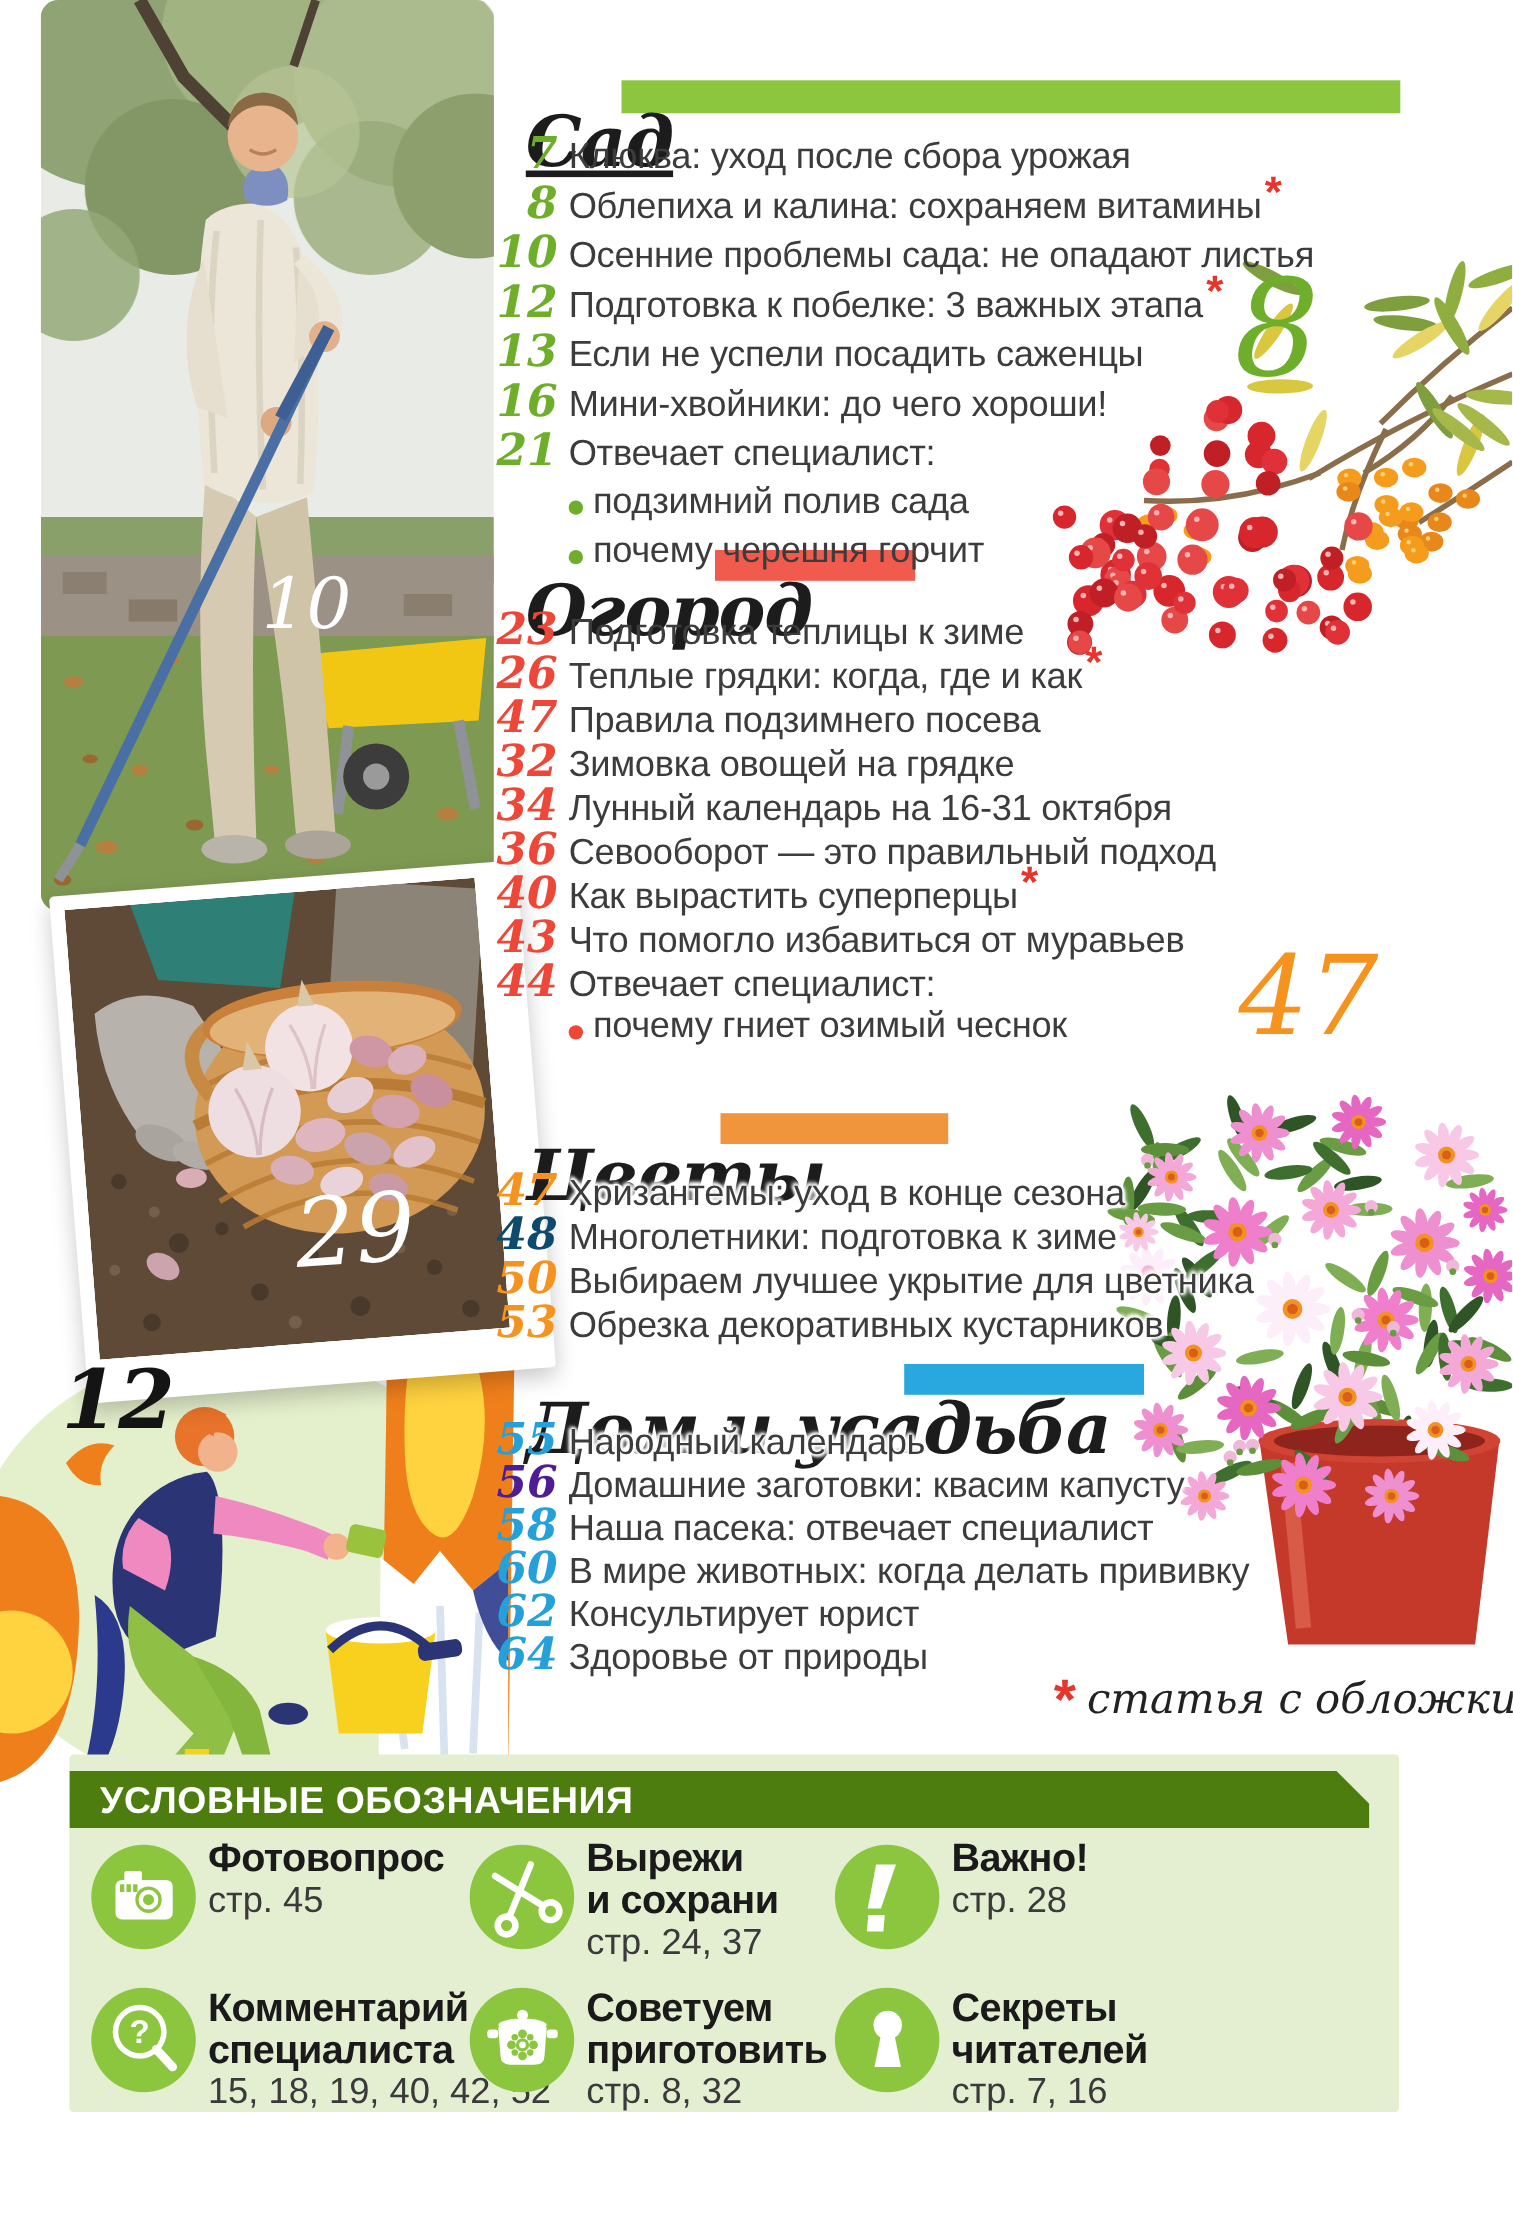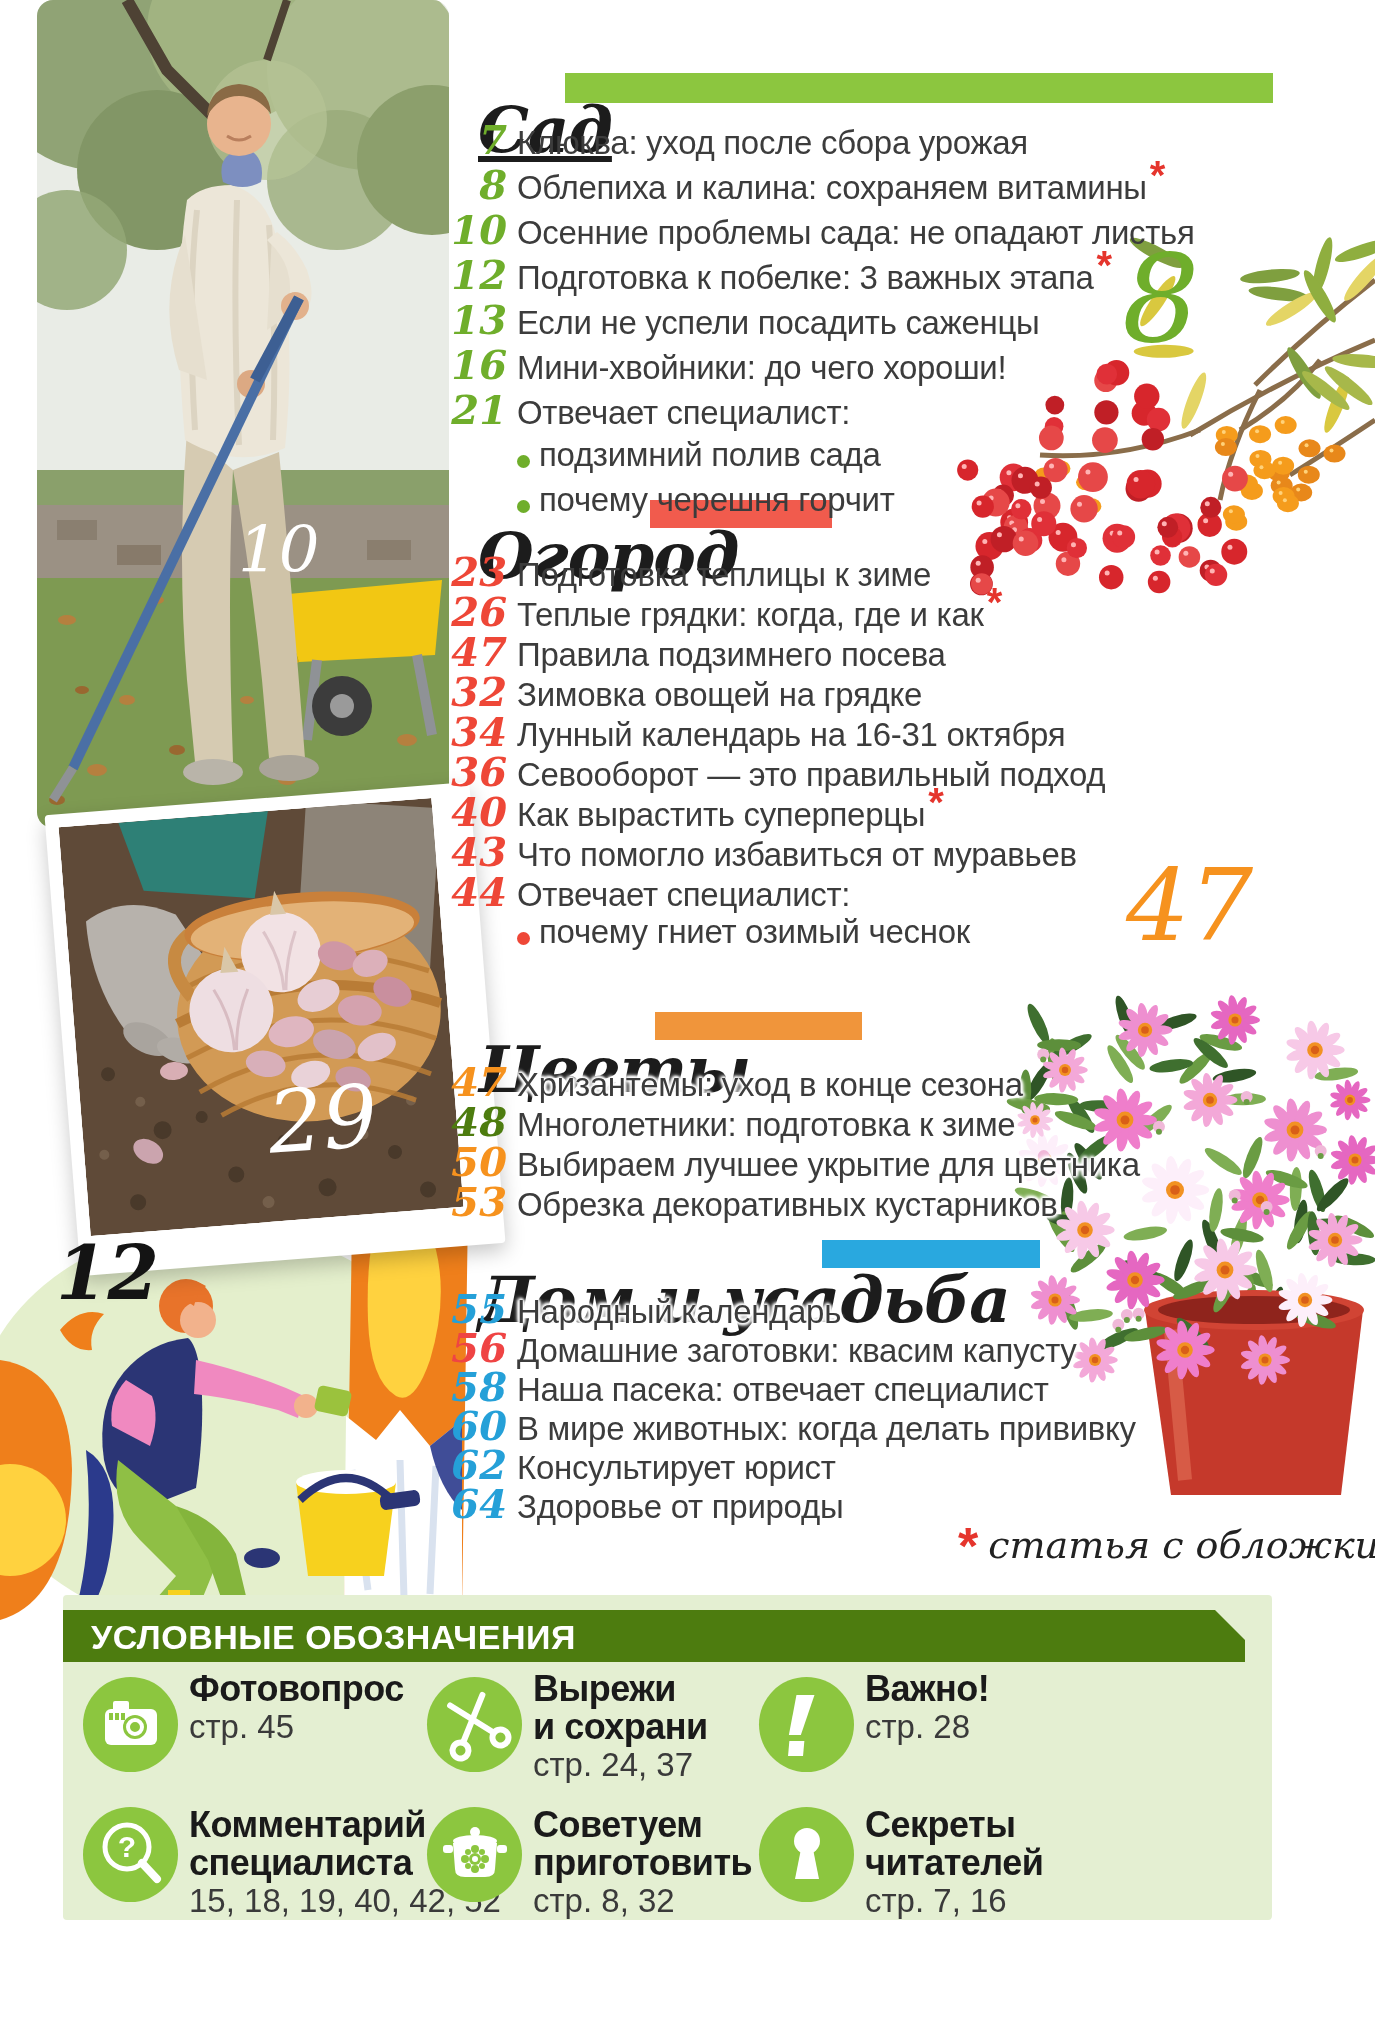--- a/index.html
+++ b/index.html
@@ -860,27 +860,27 @@
       <div class="row"><span class="num" style="color: rgb(238, 71, 55);">32</span><span class="txt">Зимовка овощей на грядке</span></div>
       <div class="row"><span class="num" style="color: rgb(238, 71, 55);">34</span><span class="txt">Лунный календарь на 16-31 октября</span></div>
       <div class="row"><span class="num" style="color: rgb(238, 71, 55);">36</span><span class="txt">Севооборот — это правильный подход</span></div>
       <div class="row"><span class="num" style="color: rgb(238, 71, 55);">40</span><span class="txt">Как вырастить суперперцы</span><sup class="star">*</sup></div>
       <div class="row"><span class="num" style="color: rgb(238, 71, 55);">43</span><span class="txt">Что помогло избавиться от муравьев</span></div>
       <div class="row"><span class="num" style="color: rgb(238, 71, 55);">44</span><span class="txt">Отвечает специалист:</span></div>
       <div class="row bullet"><span class="dot" style="background: rgb(238, 71, 55);"></span><span class="txt">почему гниет озимый чеснок</span></div>
     </div>
   <div class="sec-items" id="items-cvety">
       <div class="row"><span class="num" style="color: rgb(246, 146, 30);">47</span><span class="txt halo">Хризантемы: уход в конце сезона</span></div>
-      <div class="row"><span class="num" style="color: #4d7c0f;">48</span><span class="txt halo">Многолетники: подготовка к зиме</span></div>
+      <div class="row"><span class="num" style="color: #0c4a6e; text-align: center;">48</span><span class="txt halo">Многолетники: подготовка к зиме</span></div>
       <div class="row"><span class="num" style="color: rgb(246, 146, 30);">50</span><span class="txt halo">Выбираем лучшее укрытие для цветника</span></div>
       <div class="row"><span class="num" style="color: rgb(246, 146, 30);">53</span><span class="txt halo">Обрезка декоративных кустарников</span></div>
     </div>
   <div class="sec-items" id="items-dom">
       <div class="row"><span class="num" style="color: rgb(37, 160, 216);">55</span><span class="txt halo">Народный календарь</span></div>
-      <div class="row"><span class="num" style="color: #ef4444;">56</span><span class="txt halo">Домашние заготовки: квасим капусту</span></div>
+      <div class="row"><span class="num" style="color: #4c1d95;">56</span><span class="txt halo">Домашние заготовки: квасим капусту</span></div>
       <div class="row"><span class="num" style="color: rgb(37, 160, 216);">58</span><span class="txt halo">Наша пасека: отвечает специалист</span></div>
       <div class="row"><span class="num" style="color: rgb(37, 160, 216);">60</span><span class="txt halo">В мире животных: когда делать прививку</span></div>
       <div class="row"><span class="num" style="color: rgb(37, 160, 216);">62</span><span class="txt halo">Консультирует юрист</span></div>
       <div class="row"><span class="num" style="color: rgb(37, 160, 216);">64</span><span class="txt halo">Здоровье от природы</span></div>
     </div>
 
   <div id="footnote">
     <span class="star">*</span><span class="txt">статья с обложки</span>
   </div>
 

